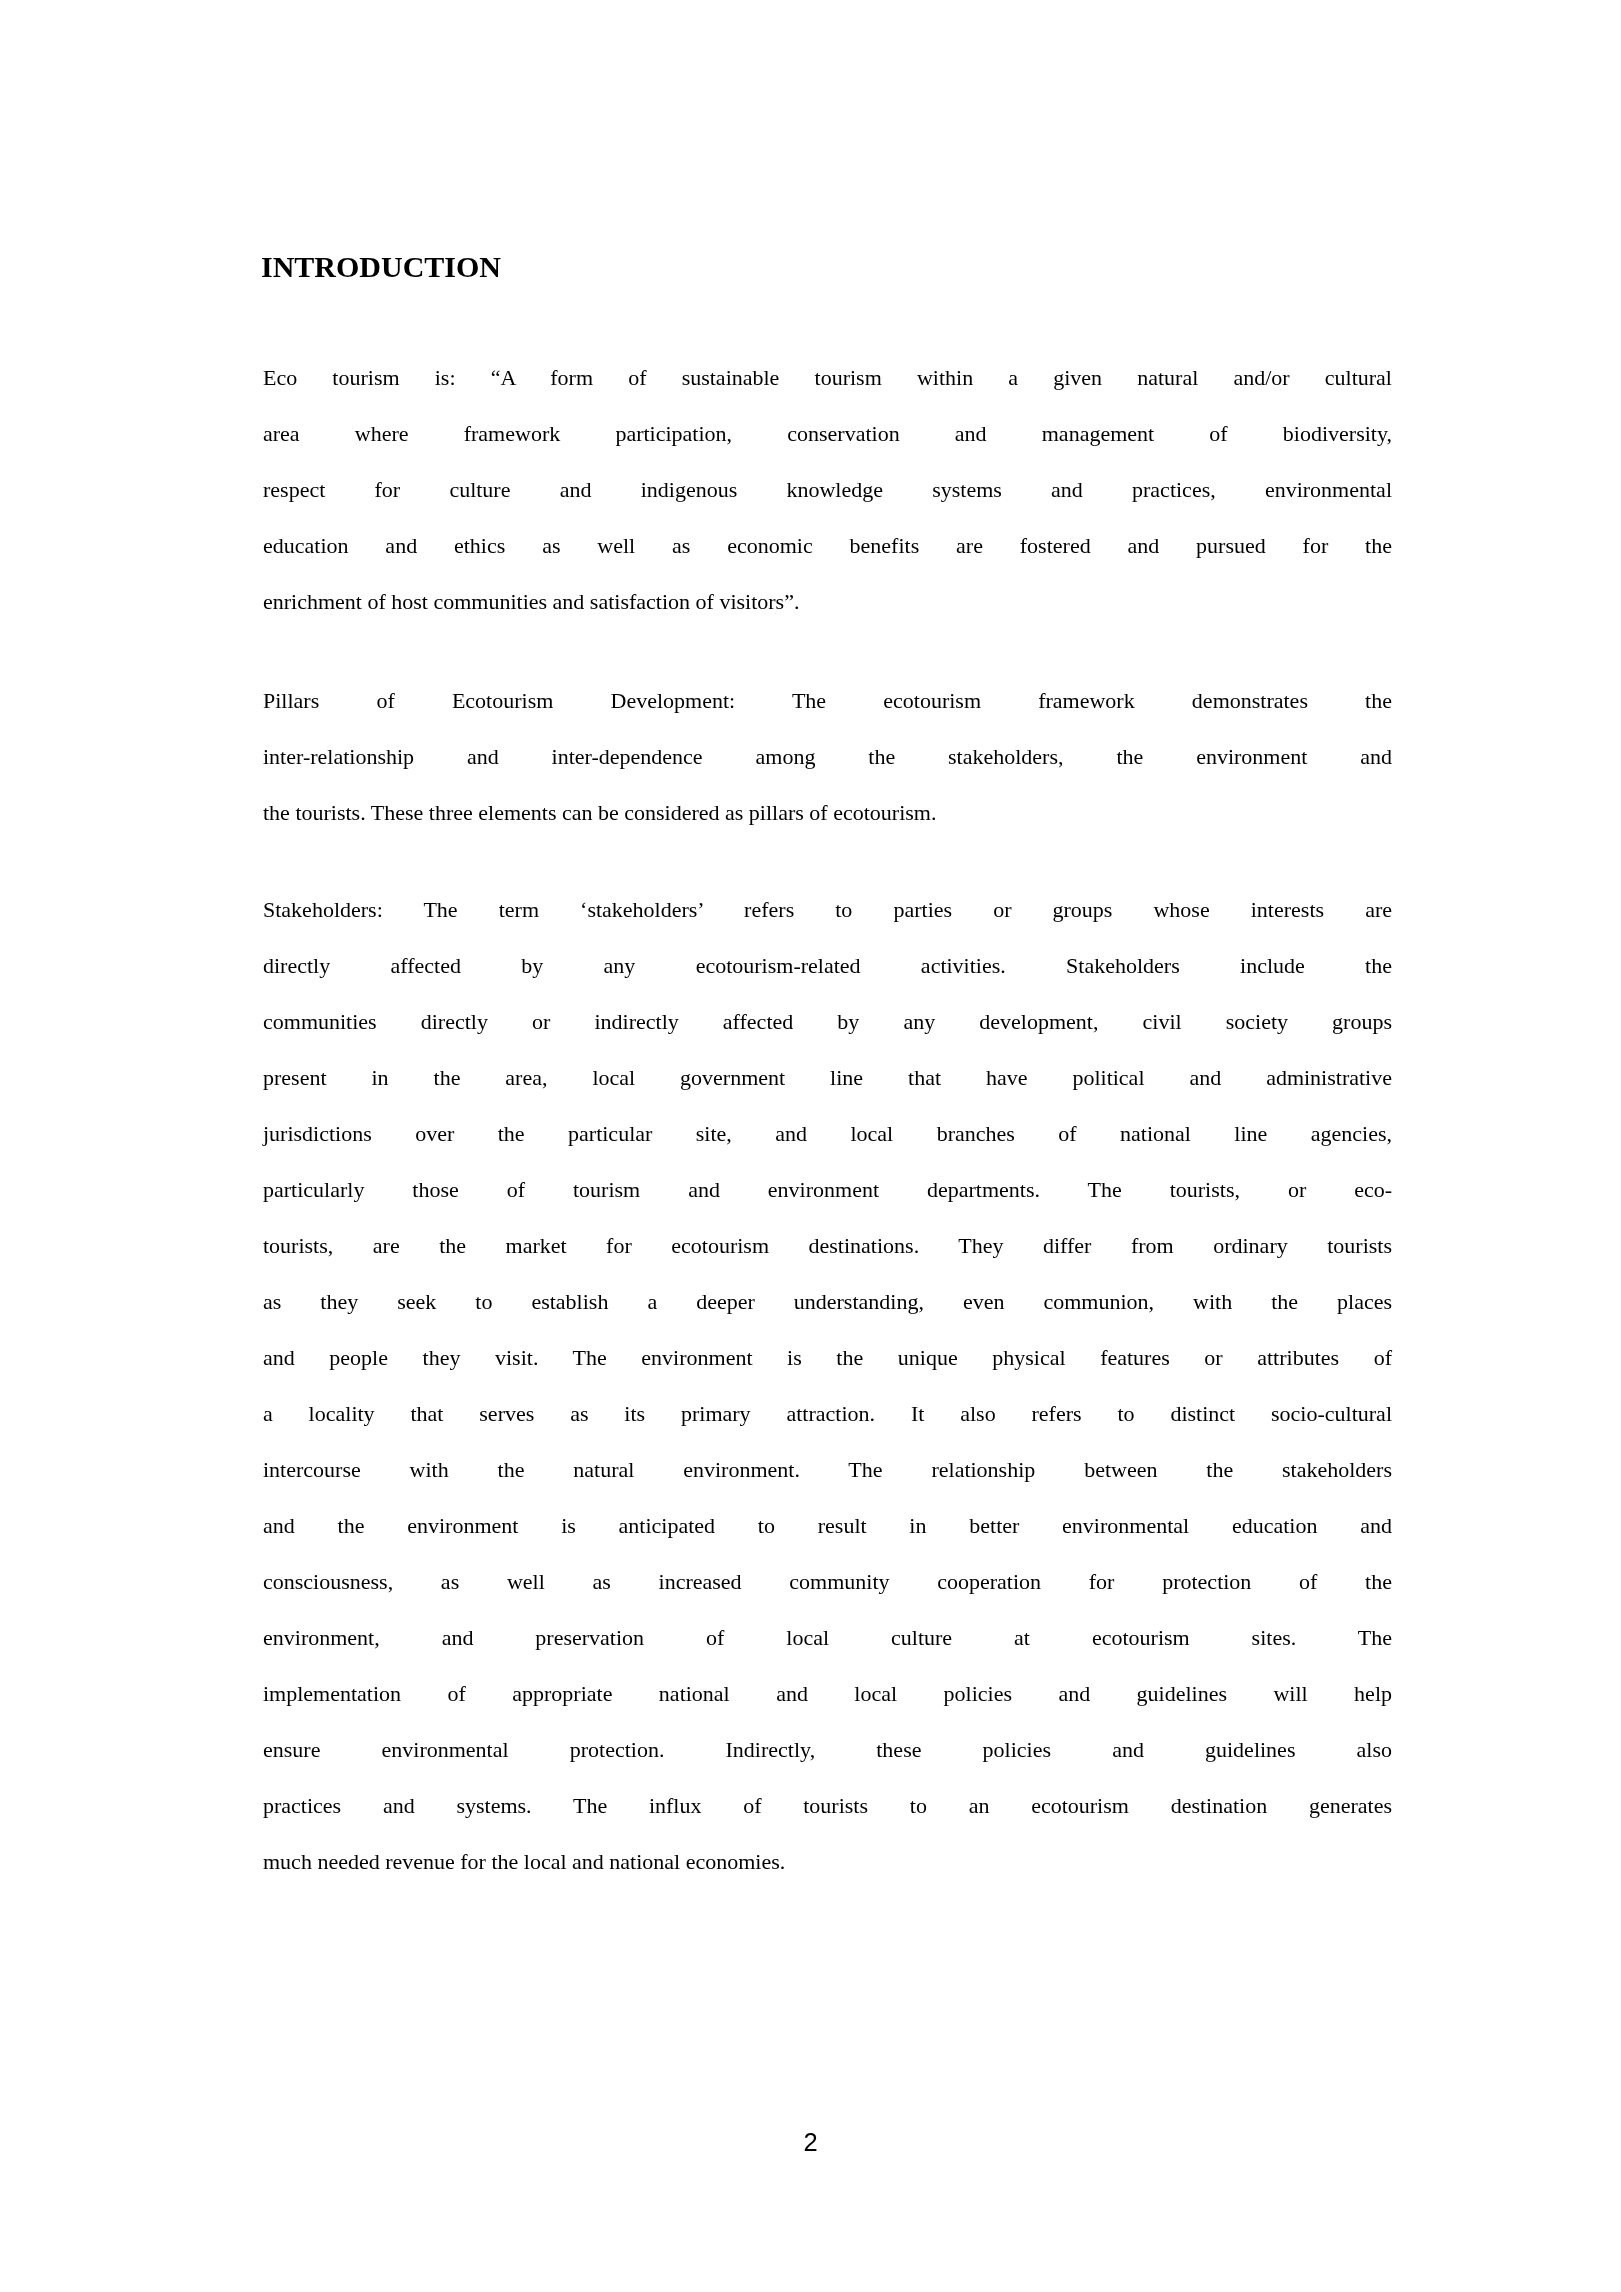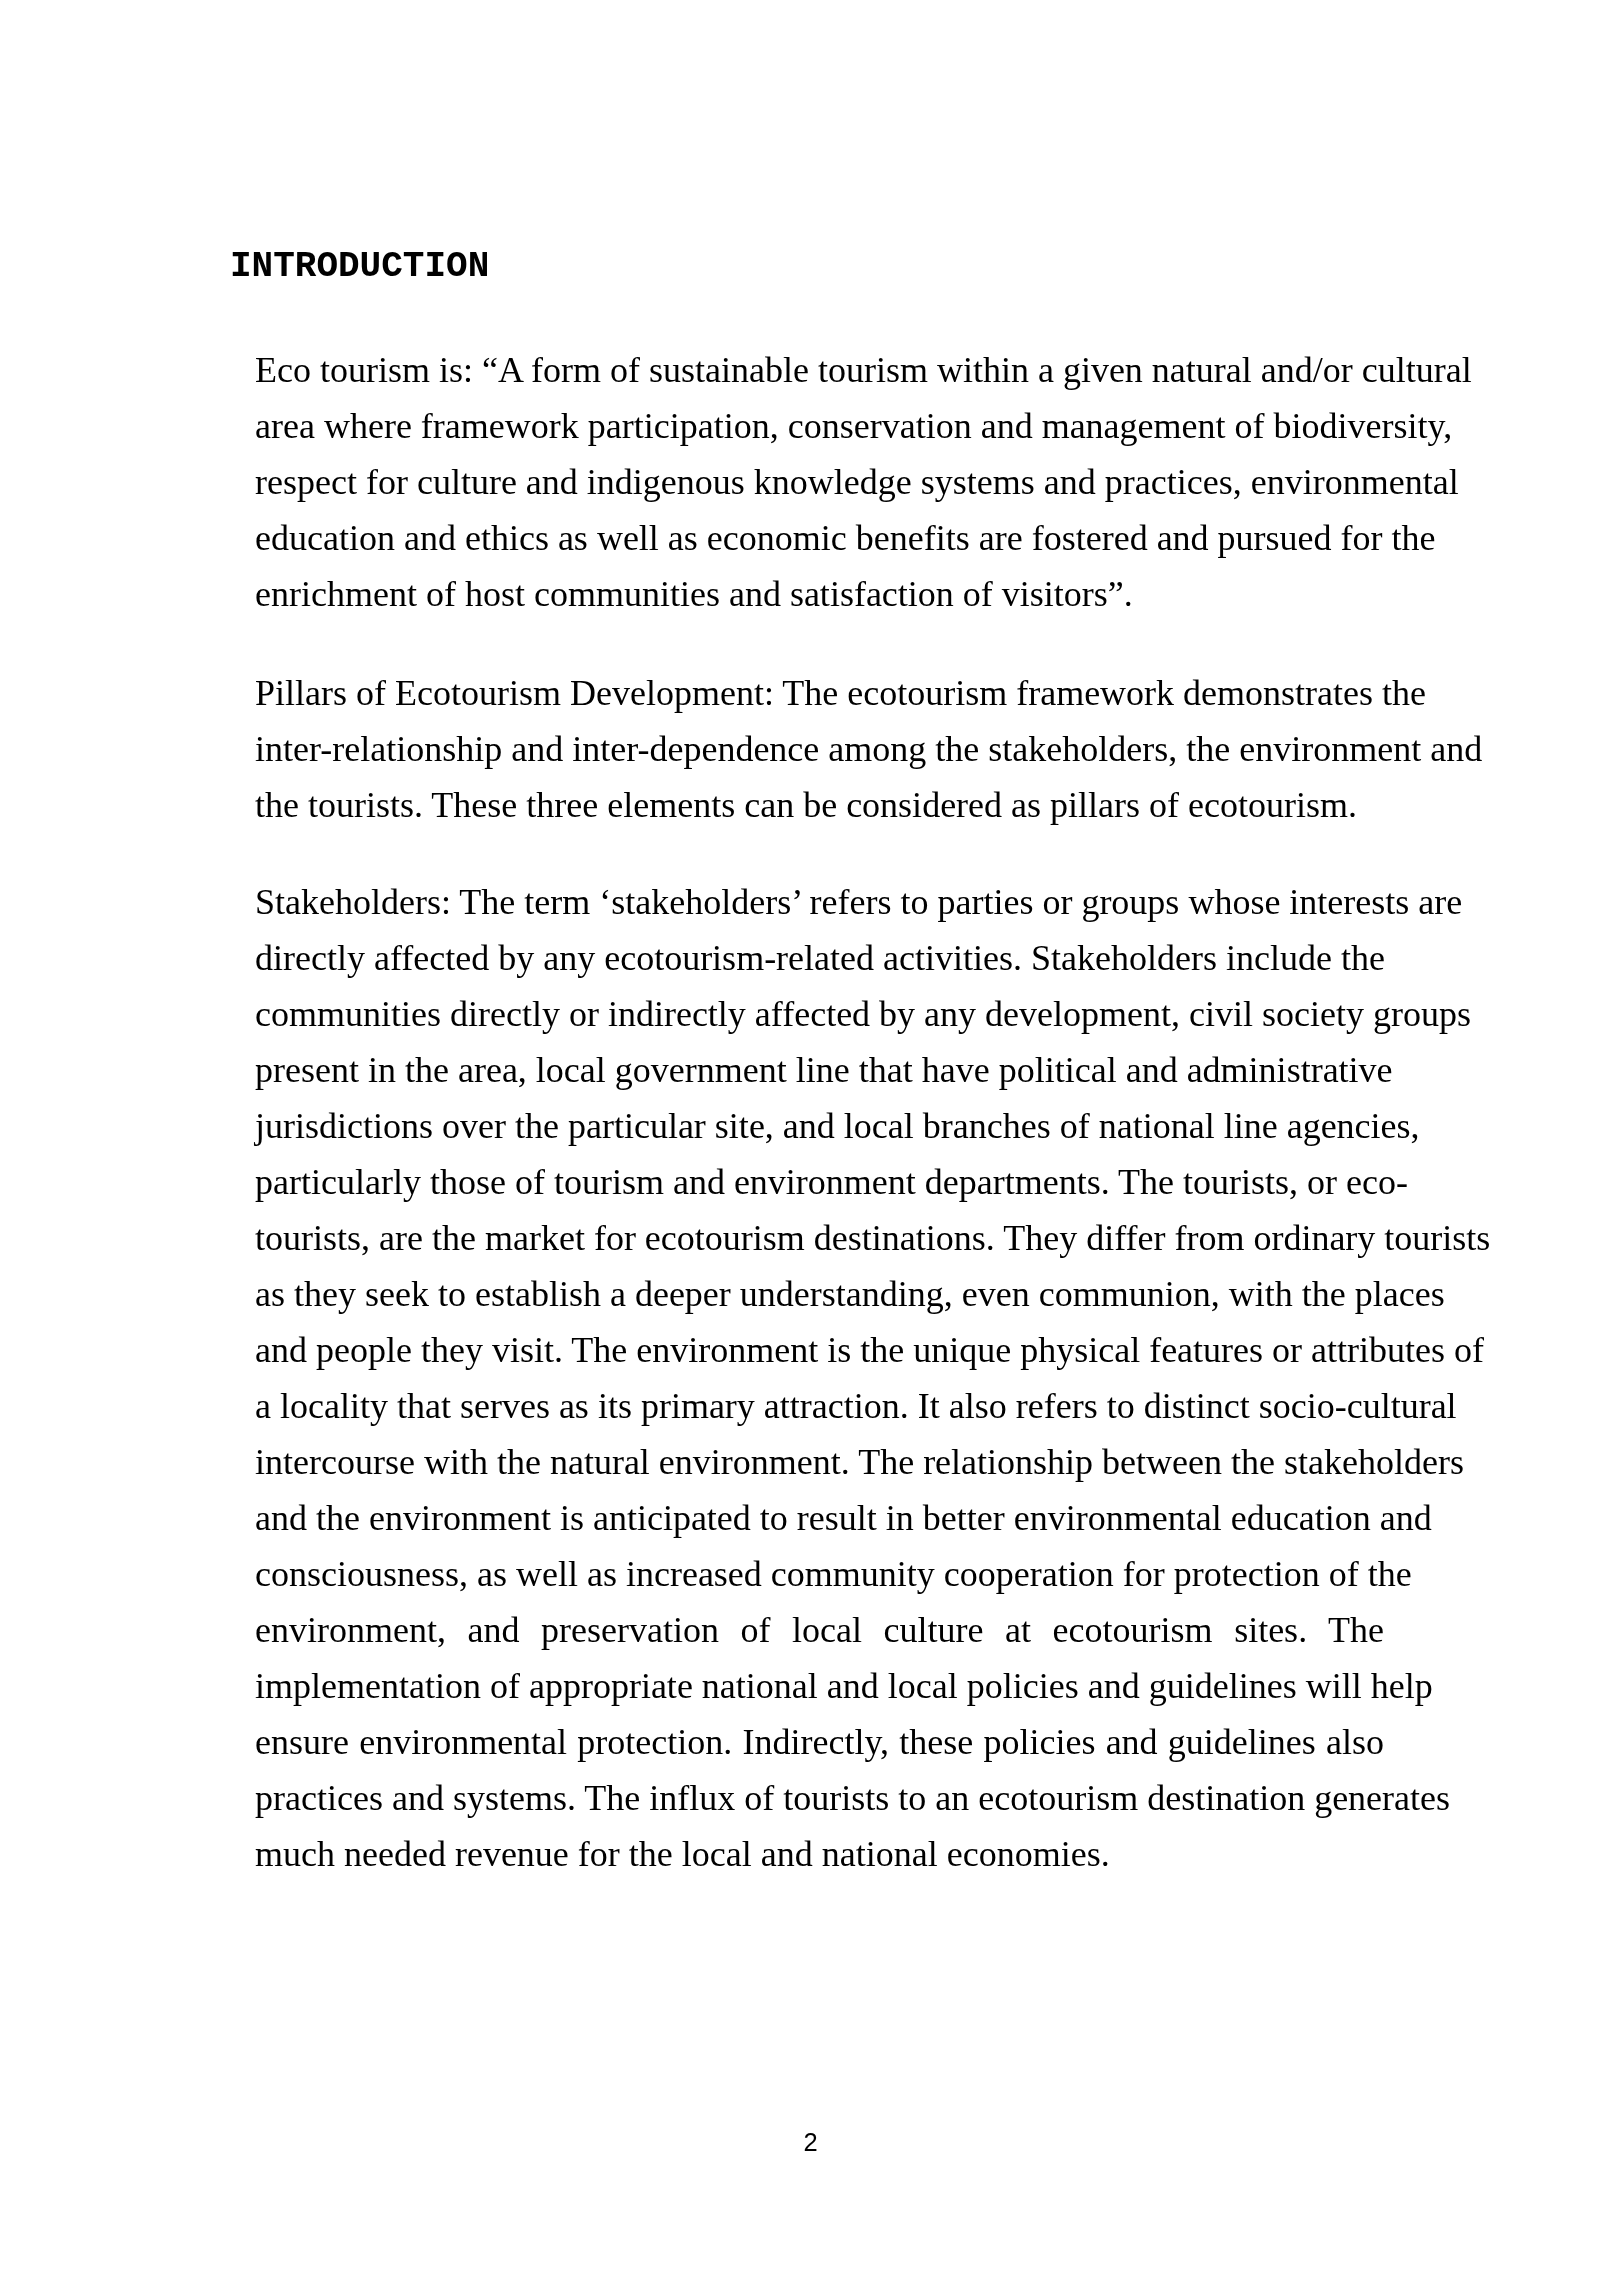--- a/index.html
+++ b/index.html
@@ -23,32 +23,32 @@
       background: #ffffff;
     }
     .text-block {
       position: absolute;
       left: 247px;
       width: 1129px;
       font-family: "Liberation Serif", "DejaVu Serif", serif;
     }
     .heading {
       position: absolute;
-      left: 230px;
+      left: 261px;
       top: 247px;
       margin: 0;
-      font-family: Liberation Mono, monospace;
+      font-family: Liberation Serif, serif;
       font-weight: bold;
-      font-size: 36px;
+      font-size: 30px;
       line-height: 39px;
       letter-spacing: 0px;
     }
     .para {
-      margin: 8px;
-      font-size: 36px;
+      margin: 16px;
+      font-size: 22px;
       line-height: 56px;
       text-align: justify;
       text-align-last: left;
       hyphens: none;
     }
     .para .line {
       display: block;
       text-align: justify;
       text-align-last: justify;
       white-space: nowrap;

